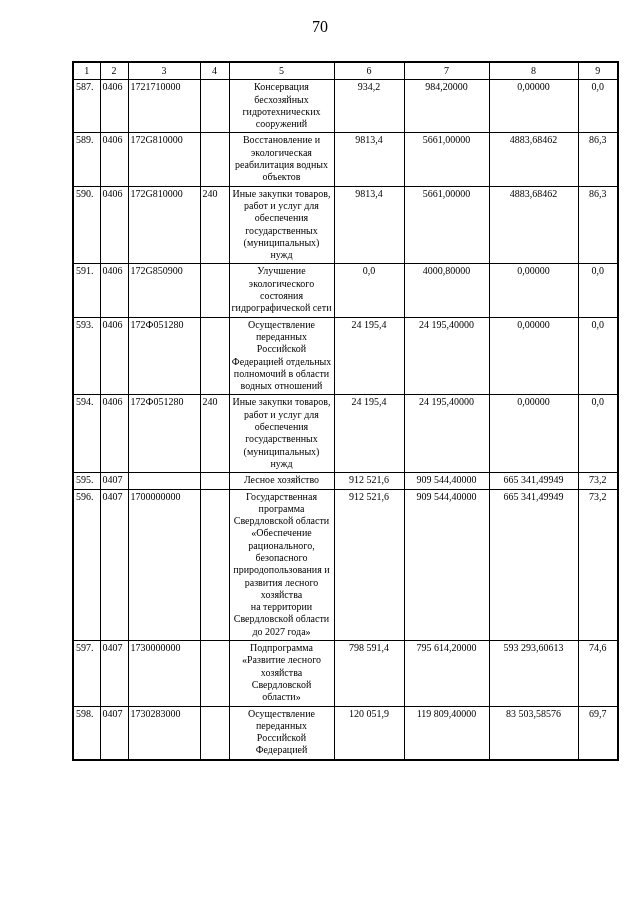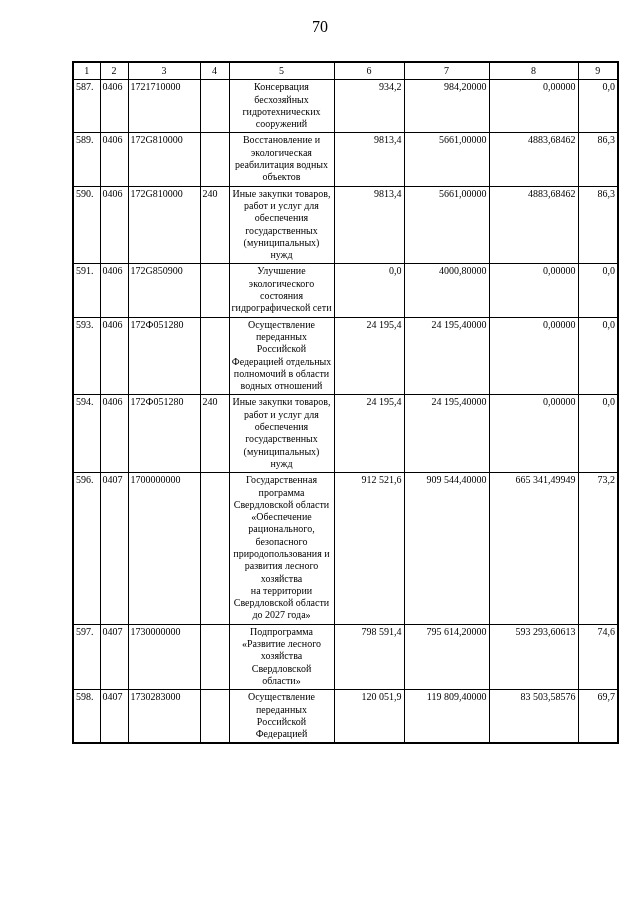--- a/index.html
+++ b/index.html
@@ -37,21 +37,21 @@
     padding: 1px 2px 2px 2px;
     overflow: hidden;
   }
   table.budget-table th {
     text-align: center;
     padding: 2px 1px;
   }
   td.c-num   { text-align: left; padding-left: 3px; }
   td.c-code  { text-align: left; }
   td.c-name  { text-align: center; white-space: pre-line; padding-left: 3px; padding-right: 1px; }
-  td.c-val   { text-align: right; }
+  td.c-val   { text-align: center; }
 </style>
 </head>
 <body>
 
 <div class="page-number">70</div>
 
 <table class="budget-table">
   <colgroup>
     <col style="width:27px">
     <col style="width:28px">
@@ -159,20 +159,31 @@
 работ и услуг для
 обеспечения
 государственных
 (муниципальных) нужд</td>
         <td class="c-val">24 195,4</td>
         <td class="c-val">24 195,40000</td>
         <td class="c-val">0,00000</td>
         <td class="c-val">0,0</td>
       </tr>
       <tr>
+        <td class="c-num">595.</td>
+        <td class="c-code">0407</td>
+        <td class="c-code"></td>
+        <td class="c-code"></td>
+        <td class="c-name">Лесное хозяйство</td>
+        <td class="c-val">912 521,6</td>
+        <td class="c-val">909 544,40000</td>
+        <td class="c-val">665 341,49949</td>
+        <td class="c-val">73,2</td>
+      </tr>
+      <tr>
         <td class="c-num">596.</td>
         <td class="c-code">0407</td>
         <td class="c-code">1700000000</td>
         <td class="c-code"></td>
         <td class="c-name">Государственная
 программа
 Свердловской области
 «Обеспечение
 рационального,
 безопасного

